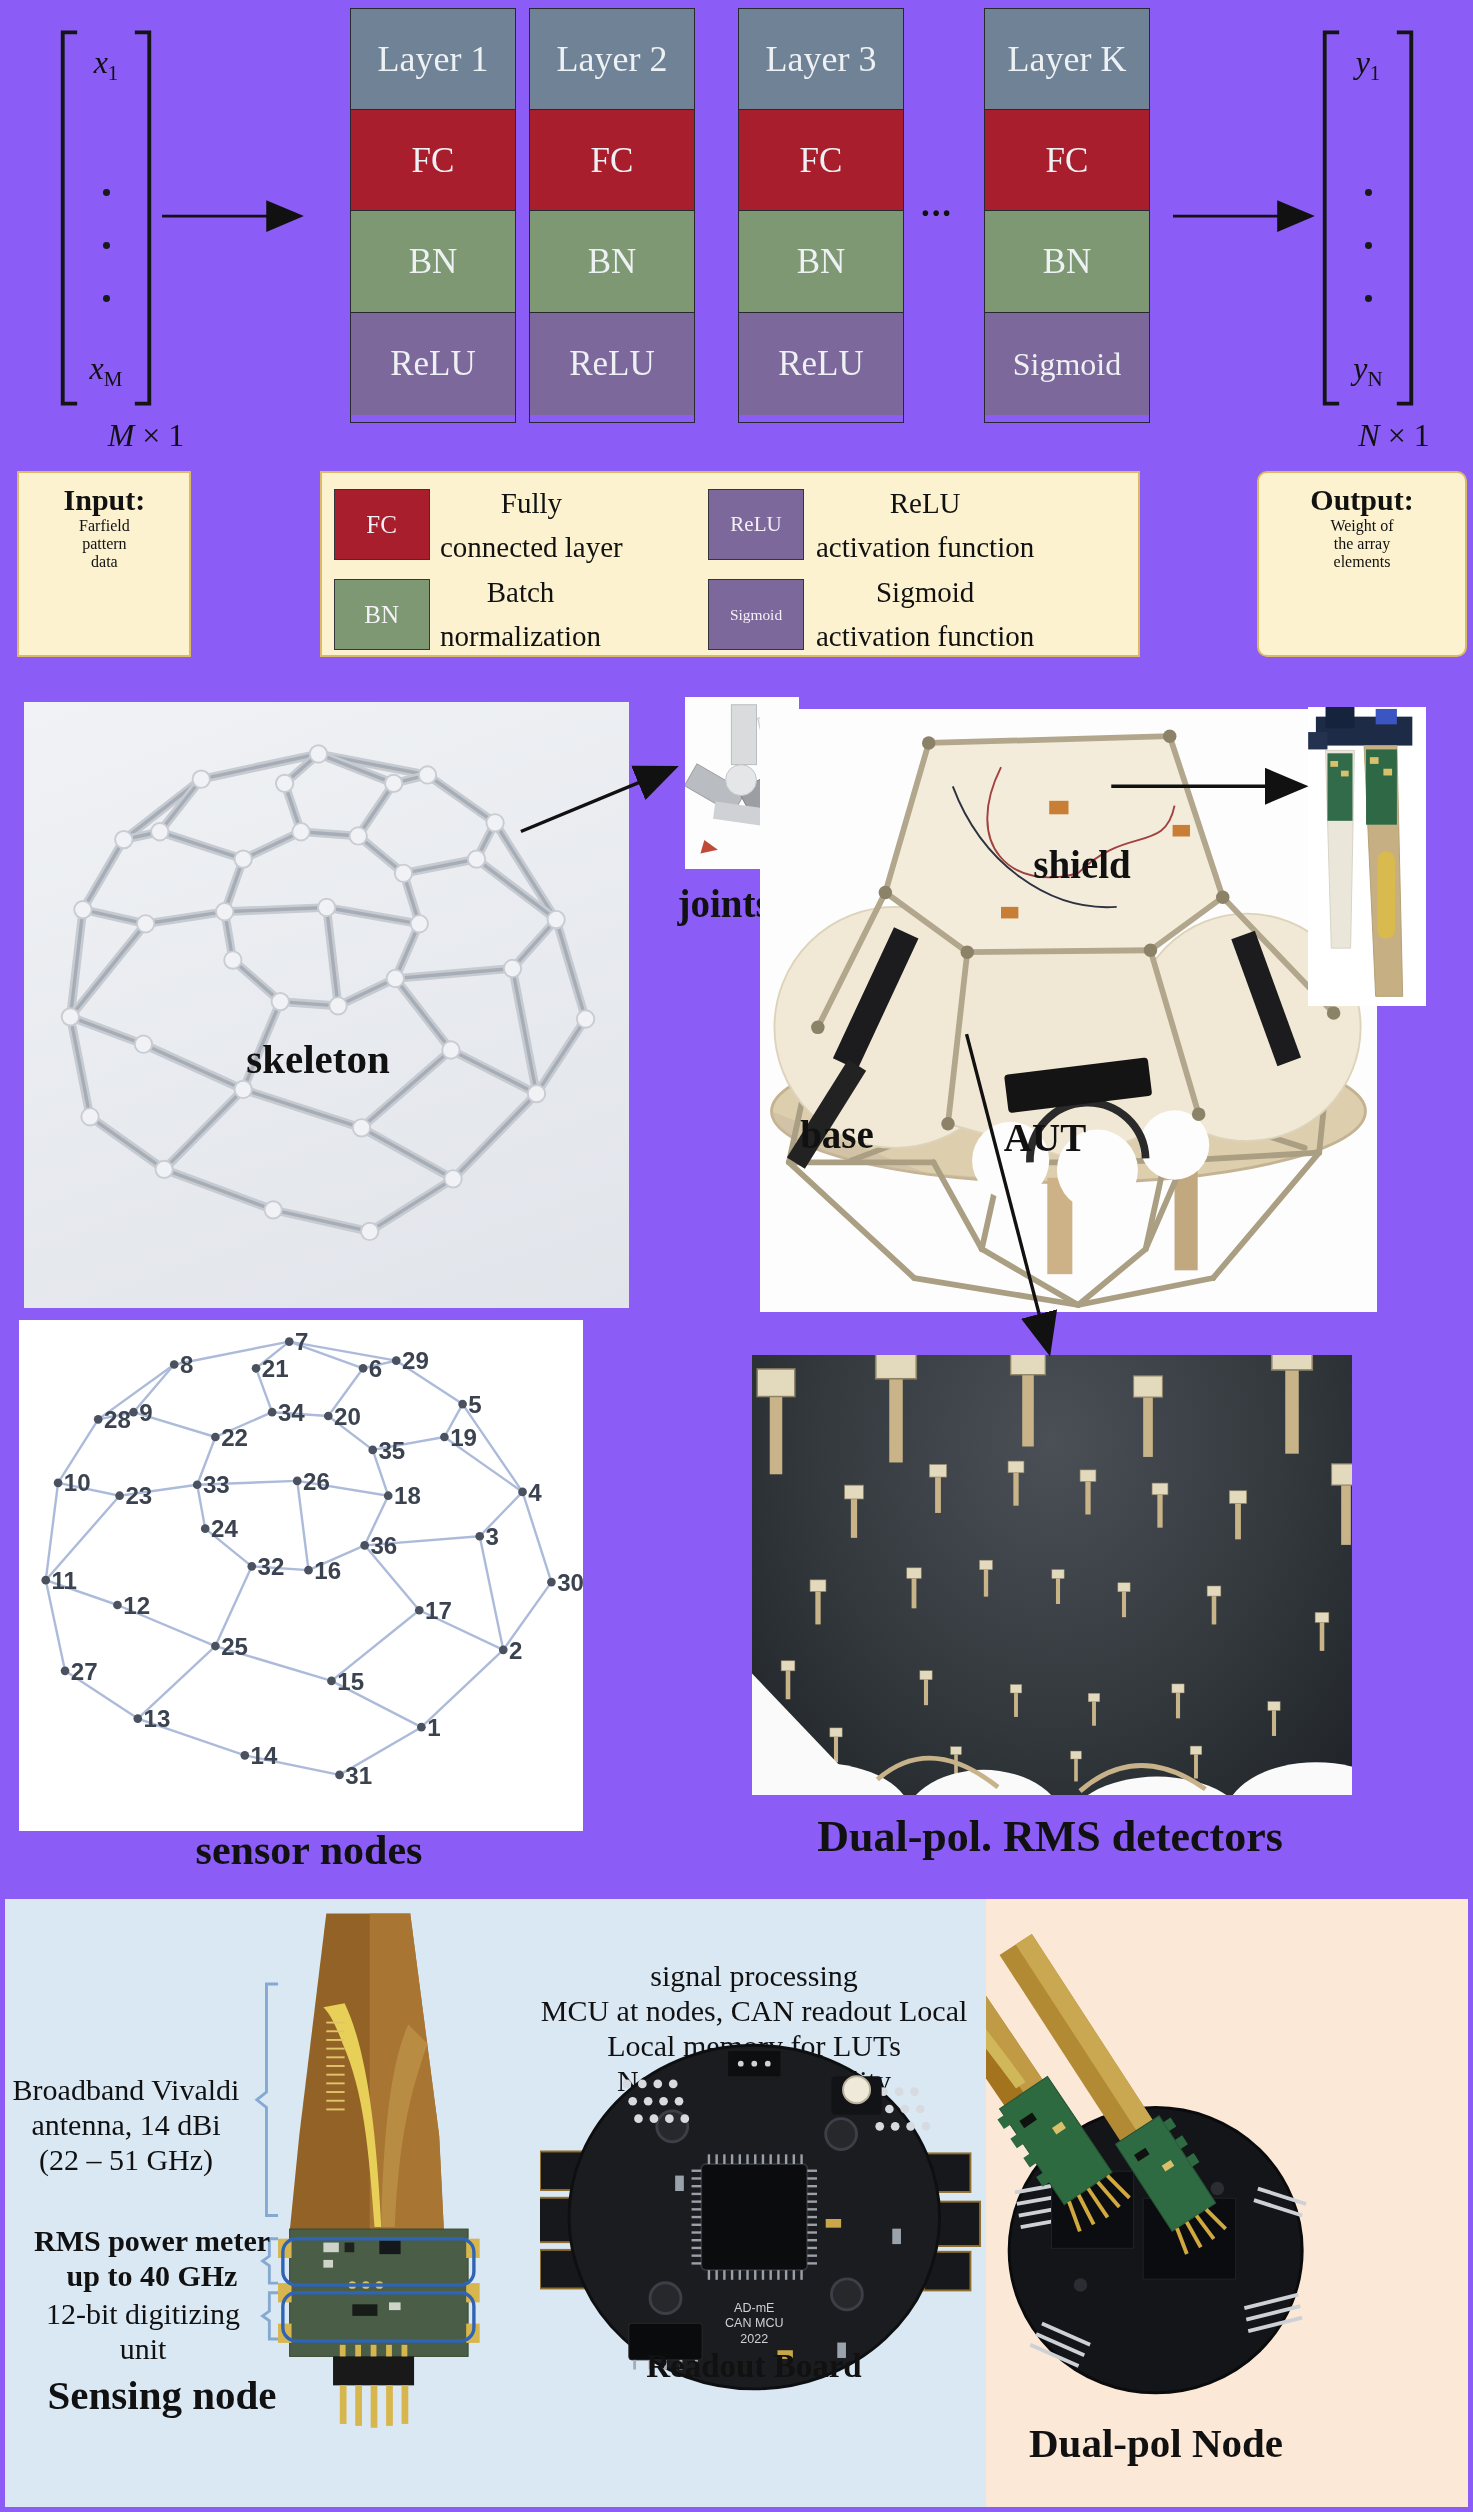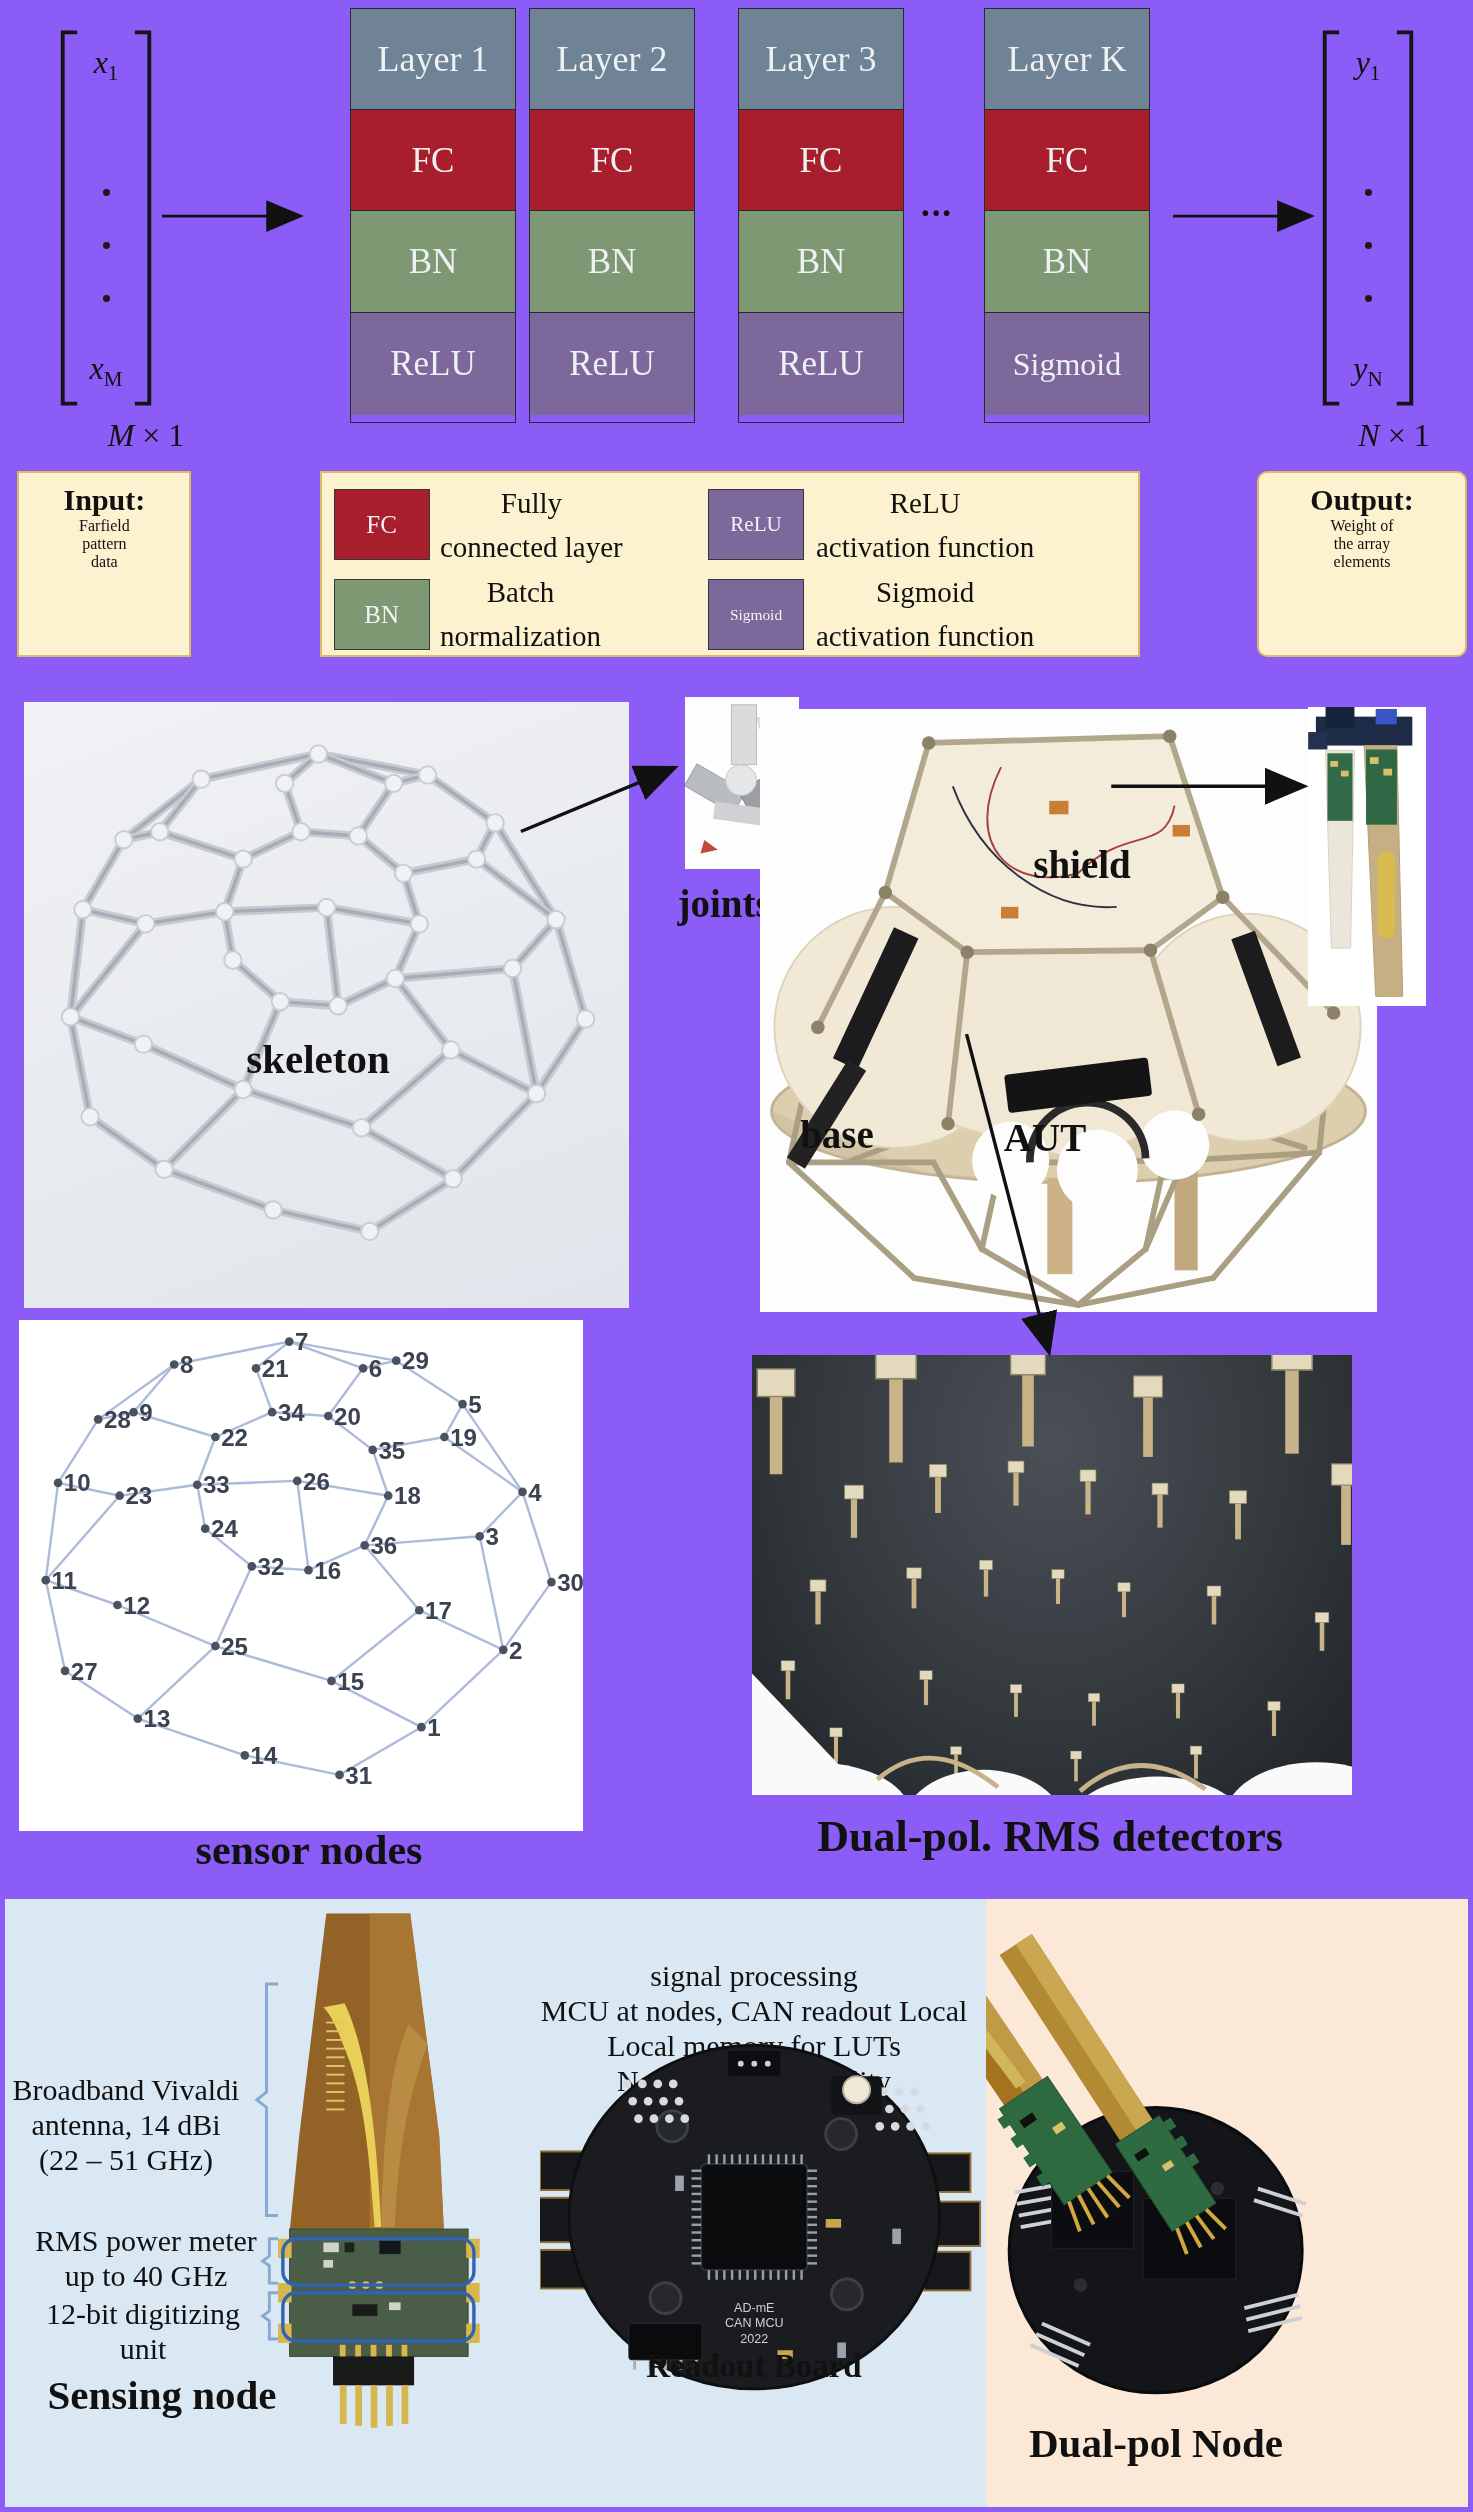--- a/index.html
+++ b/index.html
@@ -732,21 +732,21 @@
       <path d="M283,88 h-12 v112 l-10,8 l10,8 v112 h12"></path>
       <path d="M283,352 h-9 v18 l-7,5 l7,5 v18 h9"></path>
       <path d="M283,408 h-9 v19 l-7,5 l7,5 v19 h9"></path>
     </g>
   </svg>
   <div class="ptext" style="left:126px;top:2072px;">
       <div>Broadband Vivaldi</div>
       <div>antenna, 14 dBi</div>
       <div>(22 – 51 GHz)</div>
     </div>
-  <div class="ptext" style="left:146px;top:2223px;">
+  <div class="ptext" style="left:152px;top:2223px;font-weight:bold;">
       <div>RMS power meter</div>
       <div>up to 40 GHz</div>
     </div>
   <div class="ptext" style="left:143px;top:2296px;">
       <div>12-bit digitizing</div>
       <div>unit</div>
     </div>
   <div class="caption" style="left:162px;top:2395px;font-size:41px;">Sensing node</div>
 
   <div class="ptext" style="left:754px;top:1958px;">

